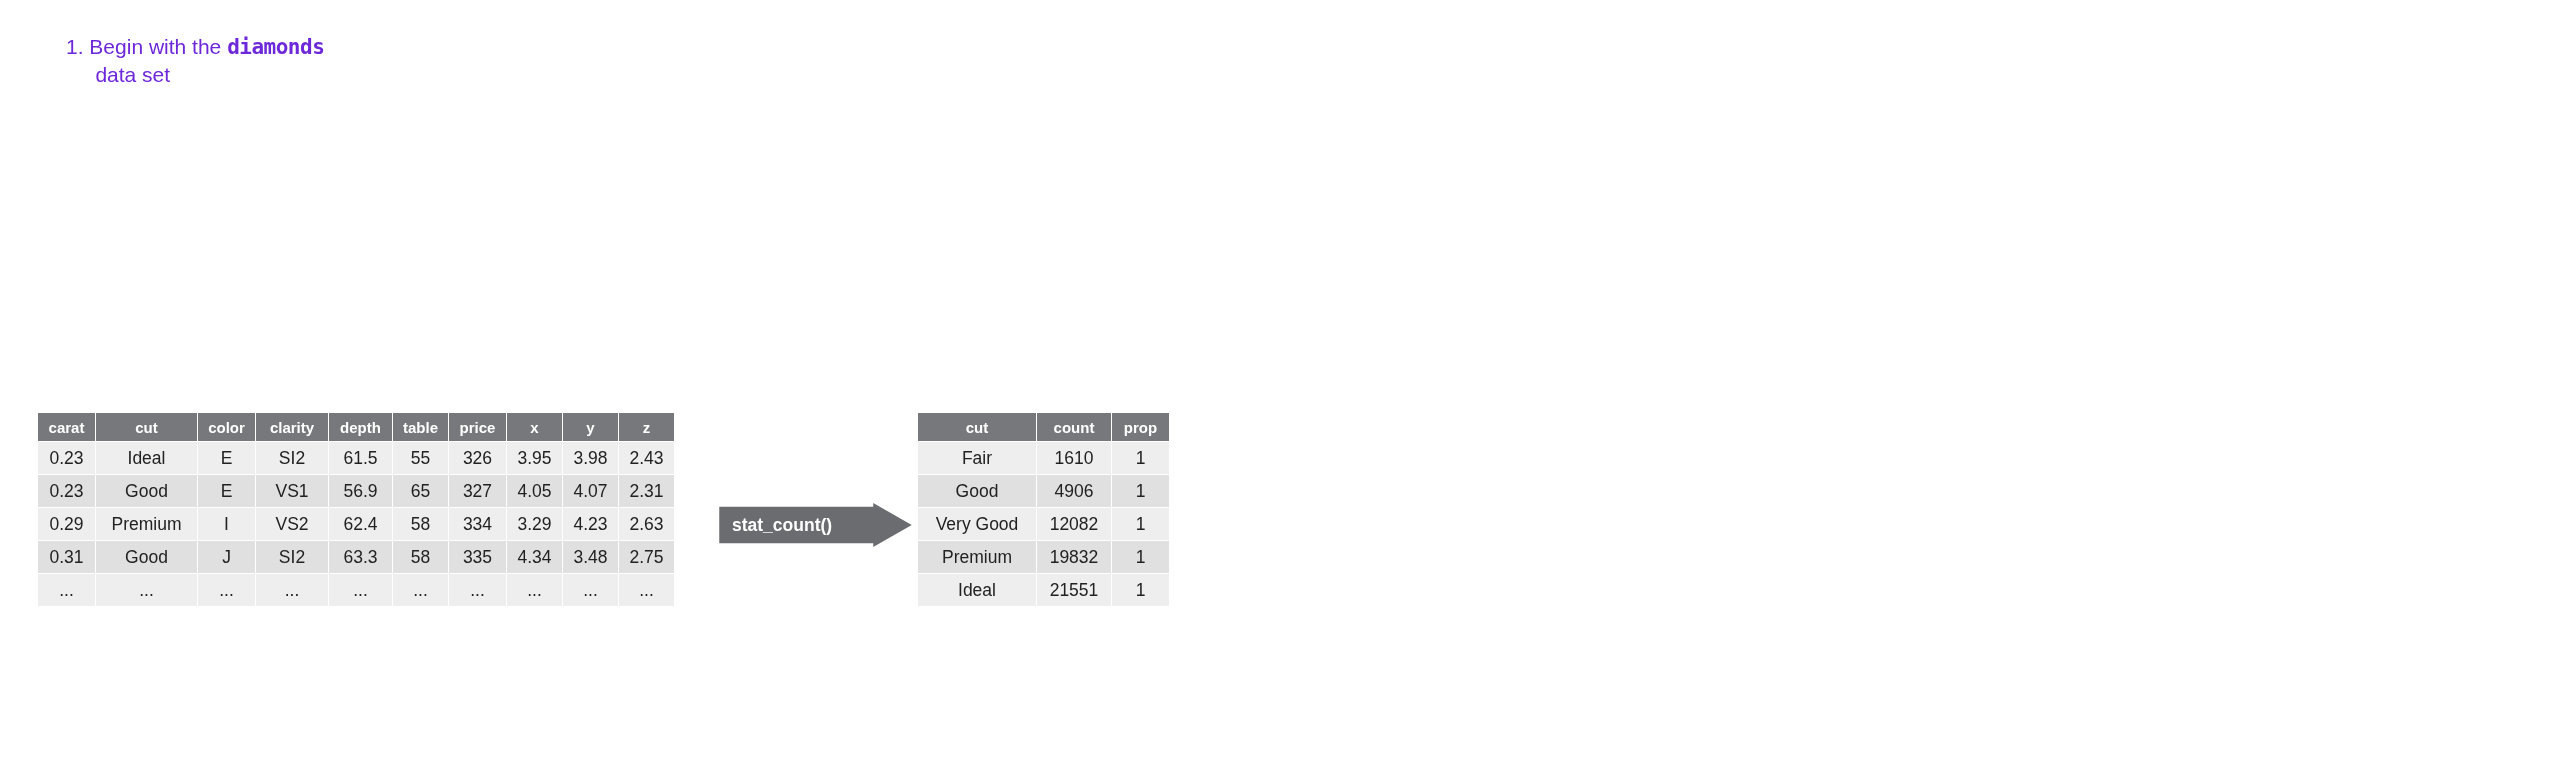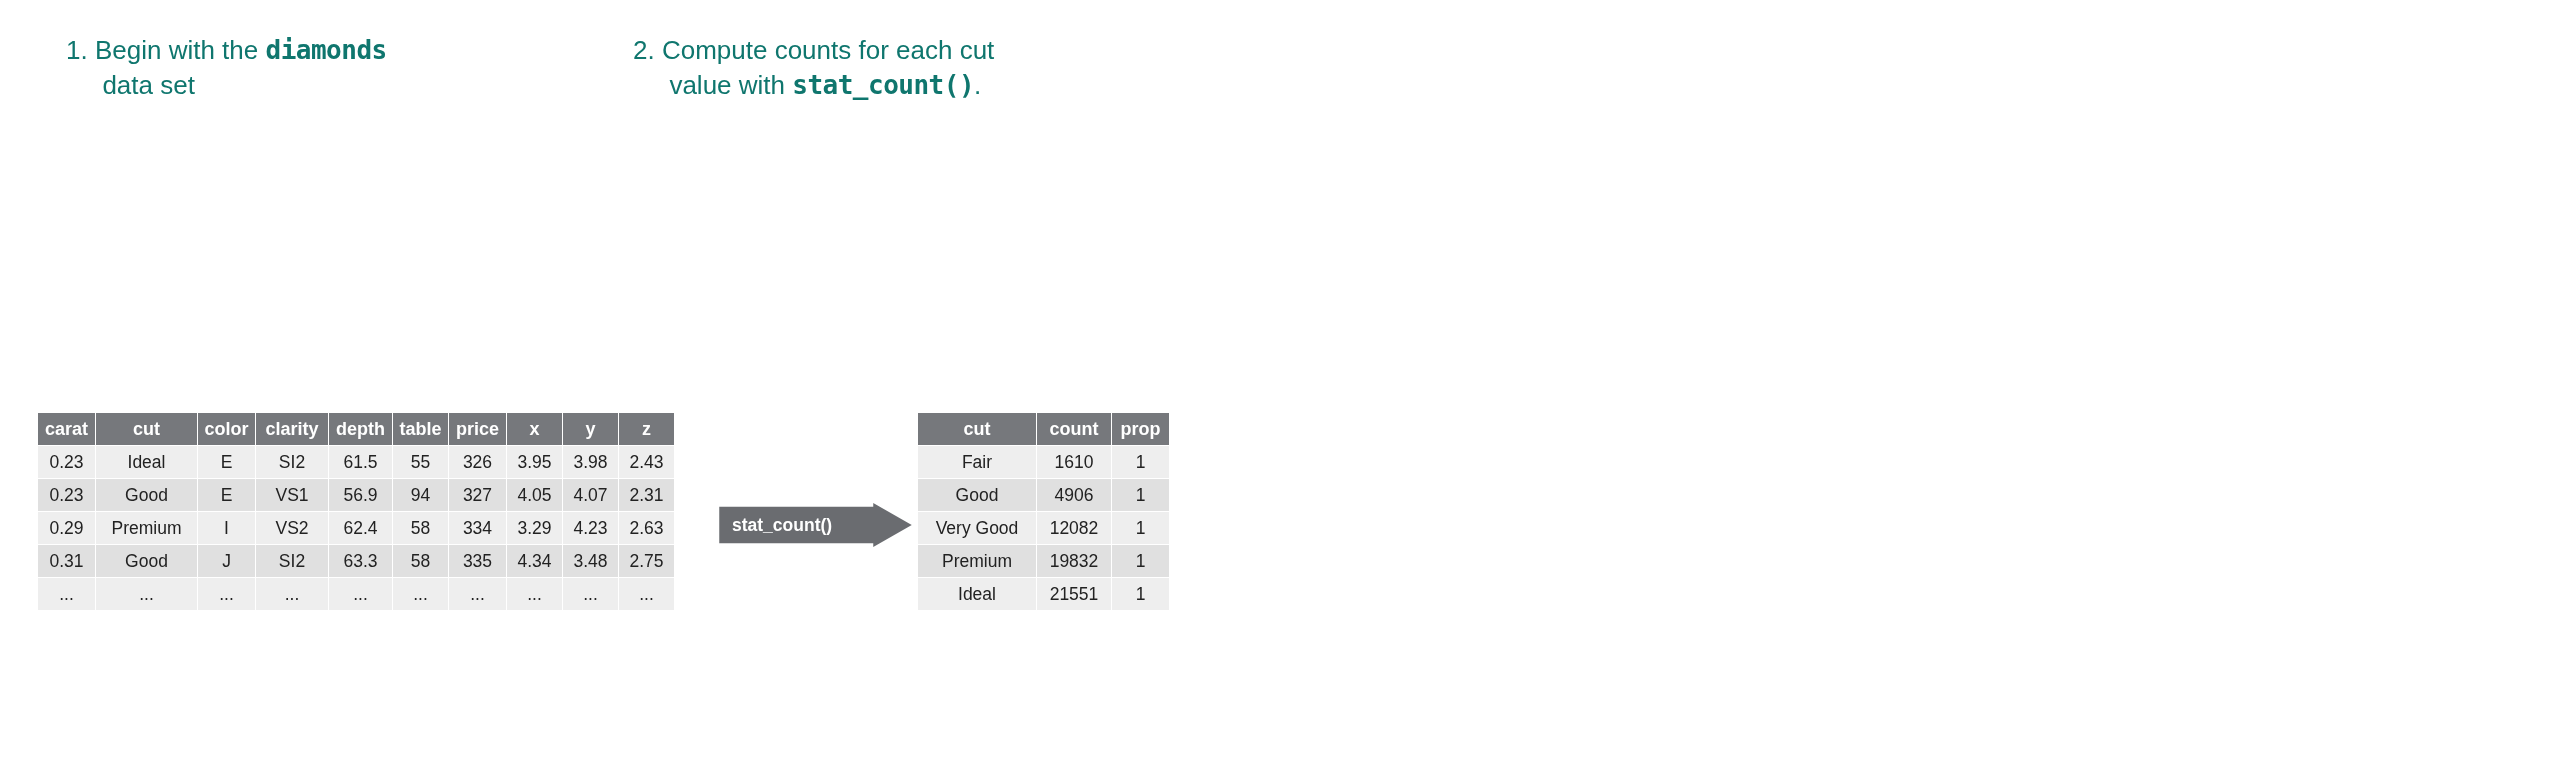--- a/index.html
+++ b/index.html
@@ -12,23 +12,23 @@
     background: #ffffff;
     color: #222;
   }
   .page {
     position: relative;
     width: 2576px;
     height: 773px;
   }
   .caption {
     position: absolute;
-    font-size: 26px;
+    font-size: 21px;
     line-height: 1.35;
-    color: #0f766e;
+    color: #6d28d9;
   }
   .caption .bold-mono {
     font-family: "Menlo", "Consolas", monospace;
     font-weight: 700;
     letter-spacing: -0.5px;
   }
   .caption .num {
     display: inline;
   }
   .caption .body {
@@ -44,21 +44,21 @@
     border-spacing: 1.8px;
     font-size: 18.4px;
     font-family: "Helvetica Neue", Helvetica, Arial, sans-serif;
   }
   th {
     background: #76787c;
     color: #ffffff;
     font-weight: 600;
     text-align: center;
     padding: 5.5px 0;
-    font-size: 18px;
+    font-size: 15px;
   }
   td {
     text-align: center;
     padding: 5.5px 0;
     color: #222;
     font-size: 17.5px;
   }
   tbody tr:nth-child(odd) td { background: #eeeeee; }
   tbody tr:nth-child(even) td { background: #e0e0e0; }
 
@@ -103,27 +103,20 @@
 <div class="page">
 
   <div class="caption" style="left:66px; top:33px;">
     <span class="num">1.</span>
     <span class="body">
       <span>Begin with the </span><span class="bold-mono">diamonds</span>
     </span>
     <span class="line2">data set</span>
   </div>
 
-  <div class="caption" style="left:633px; top:33px;">
-    <span class="num">2.</span>
-    <span class="body">Compute counts for each cut</span>
-    <span class="line2">
-      <span>value with </span><span class="bold-mono">stat_count()</span><span>.</span>
-    </span>
-  </div>
 
   <table class="diamonds-table">
     <thead>
       <tr>
         <th>carat</th>
         <th>cut</th>
         <th>color</th>
         <th>clarity</th>
         <th>depth</th>
         <th>table</th>
@@ -145,21 +138,21 @@
         <td>3.95</td>
         <td>3.98</td>
         <td>2.43</td>
       </tr>
       <tr>
         <td>0.23</td>
         <td>Good</td>
         <td>E</td>
         <td>VS1</td>
         <td>56.9</td>
-        <td>94</td>
+        <td>65</td>
         <td>327</td>
         <td>4.05</td>
         <td>4.07</td>
         <td>2.31</td>
       </tr>
       <tr>
         <td>0.29</td>
         <td>Premium</td>
         <td>I</td>
         <td>VS2</td>

